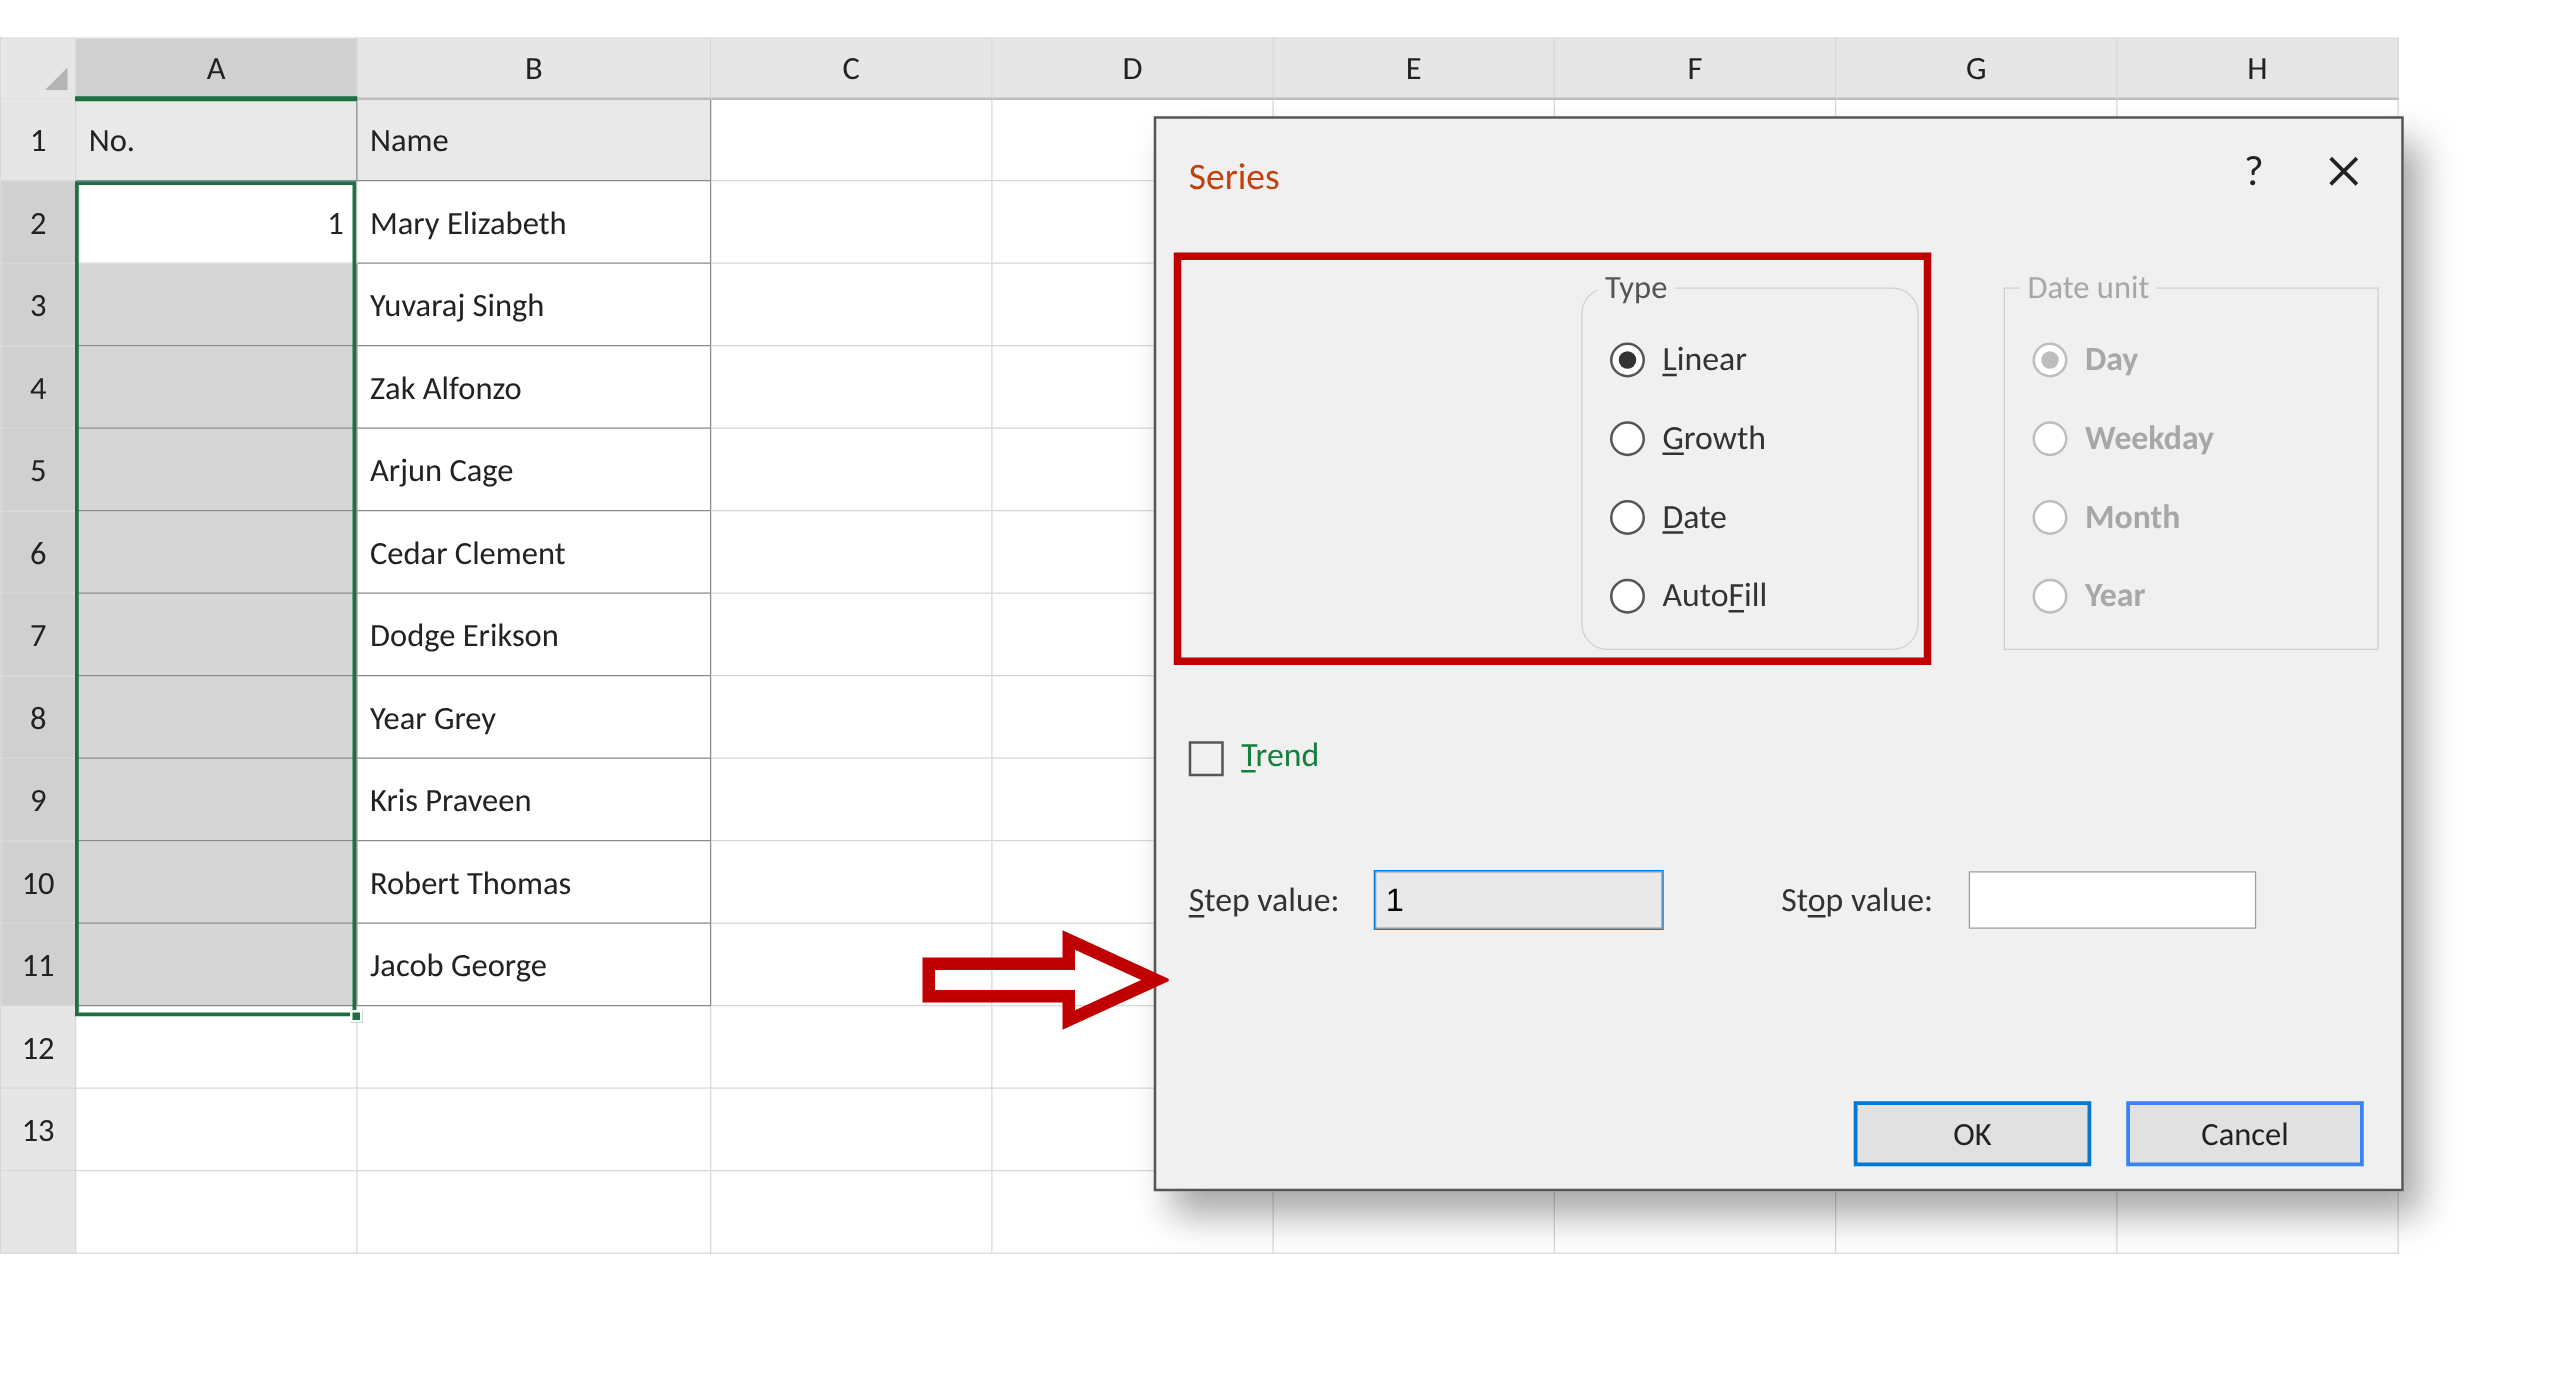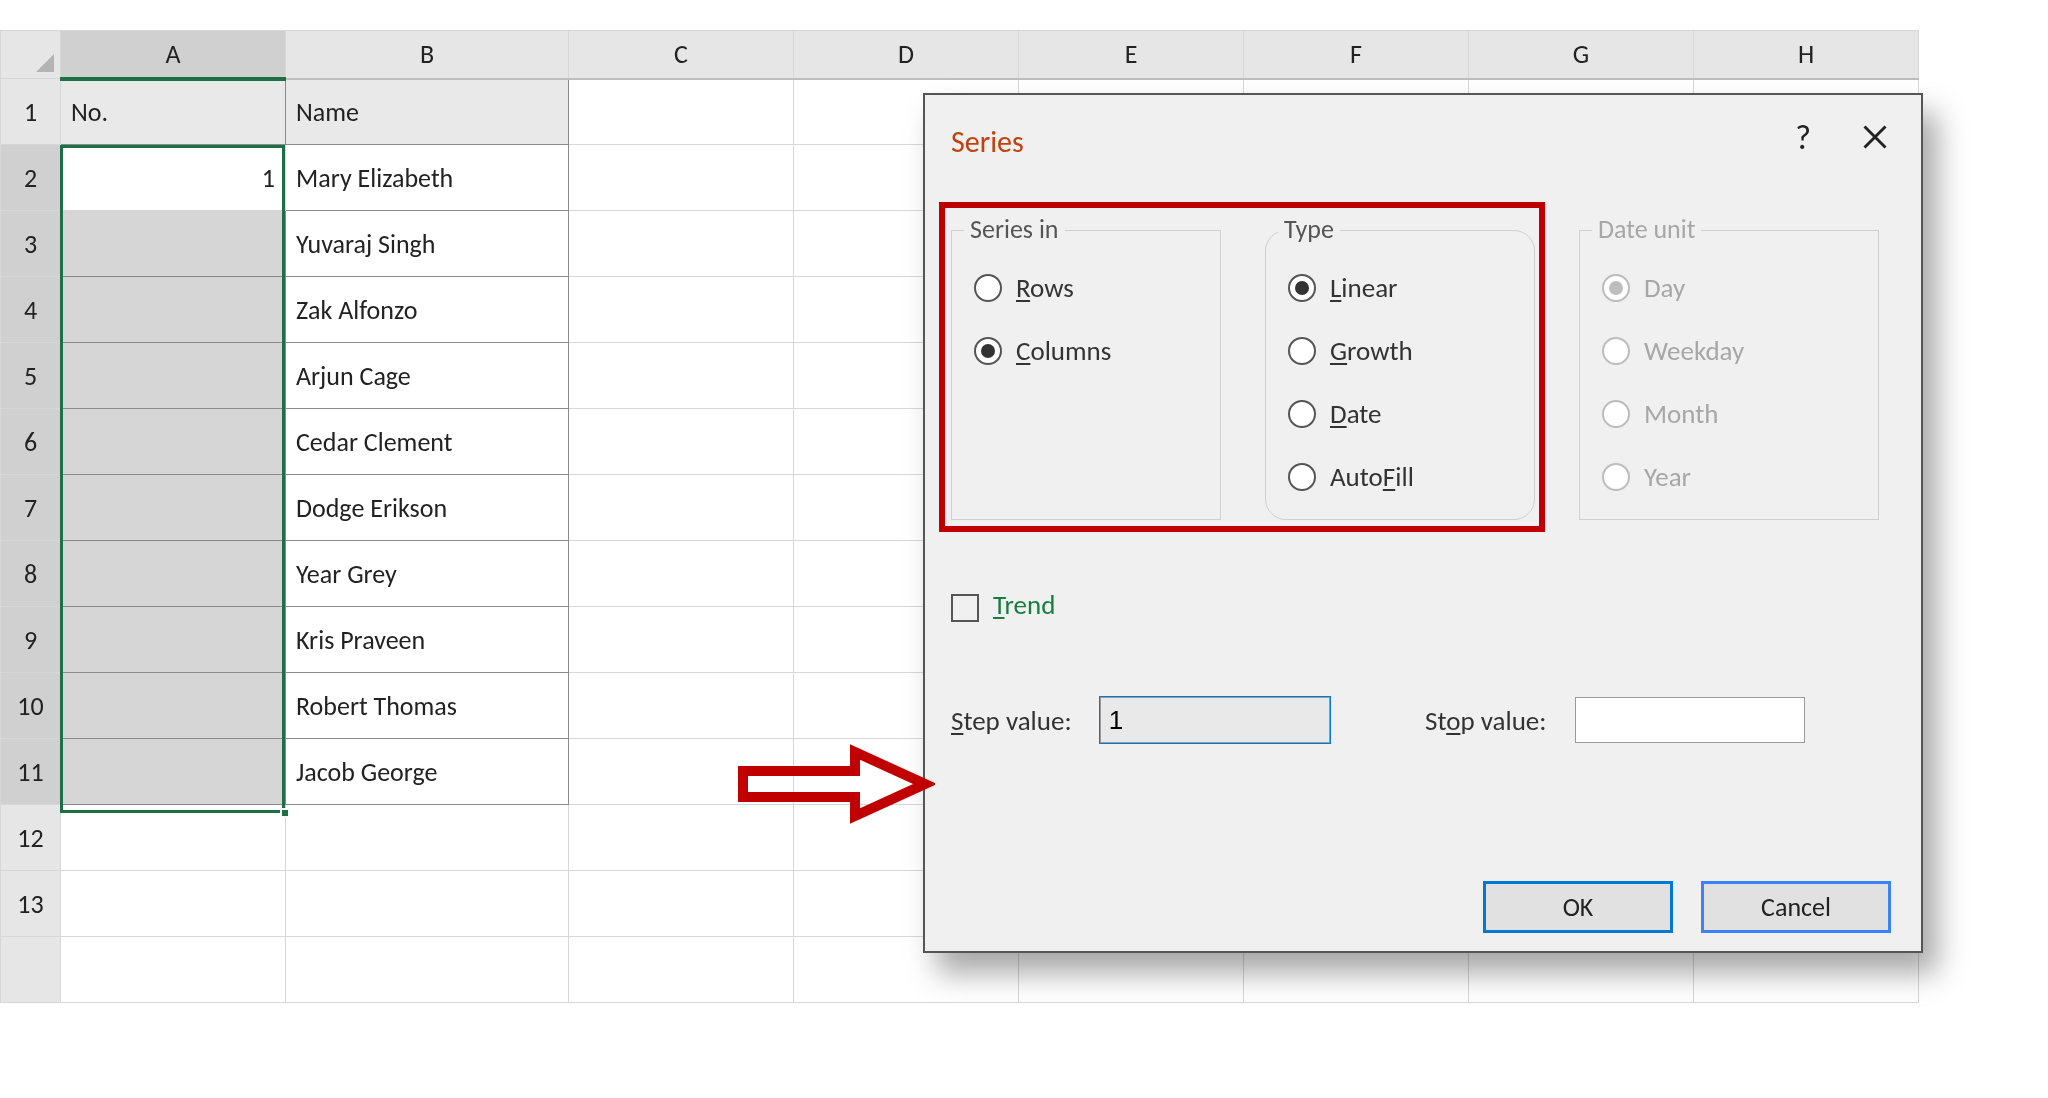--- a/index.html
+++ b/index.html
@@ -247,33 +247,20 @@
 
 <div class="dialog">
   <div class="dlg-title">Series</div>
   <div class="dlg-help">?</div>
   <div class="dlg-close">
     <svg viewBox="0 0 24 24">
           <path d="M3 3 L21 21 M21 3 L3 21" stroke="#222" stroke-width="2.5" fill="none"></path>
         </svg>
   </div>
 
-  <div class="groupbox" style="left:26px; top:135px; width:270px; height:290px;">
-    <div class="legend">Series in</div>
-    <div style="padding:40px 22px 0 22px;">
-      <div class="radio-row">
-            <span class="r"></span>
-            <span><span></span><span class="ul">R</span><span>ows</span></span>
-          </div>
-      <div class="radio-row">
-            <span class="r sel"></span>
-            <span><span></span><span class="ul">C</span><span>olumns</span></span>
-          </div>
-    </div>
-  </div>
 
   <div class="groupbox" style="left:340px; top:135px; width:270px; height:290px;border-radius:21px;">
     <div class="legend">Type</div>
     <div style="padding:40px 22px 0 22px;">
       <div class="radio-row">
             <span class="r sel"></span>
             <span><span></span><span class="ul">L</span><span>inear</span></span>
           </div>
       <div class="radio-row">
             <span class="r"></span>
@@ -283,23 +270,23 @@
             <span class="r"></span>
             <span><span></span><span class="ul">D</span><span>ate</span></span>
           </div>
       <div class="radio-row">
             <span class="r"></span>
             <span><span>Auto</span><span class="ul">F</span><span>ill</span></span>
           </div>
     </div>
   </div>
 
-  <div class="groupbox" style="left:654px; top:135px; width:300px; height:290px;">
+  <div class="groupbox" style="left:678px; top:135px; width:300px; height:290px;">
     <div class="legend disabled">Date unit</div>
-    <div style="padding:40px 22px 0 22px;">
+    <div style="padding:40px 22px 0 22px;font-weight:bold;">
       <div class="radio-row disabled">
             <span class="r sel"></span>
             <span>Day</span>
           </div>
       <div class="radio-row disabled">
             <span class="r"></span>
             <span>Weekday</span>
           </div>
       <div class="radio-row disabled">
             <span class="r"></span>

